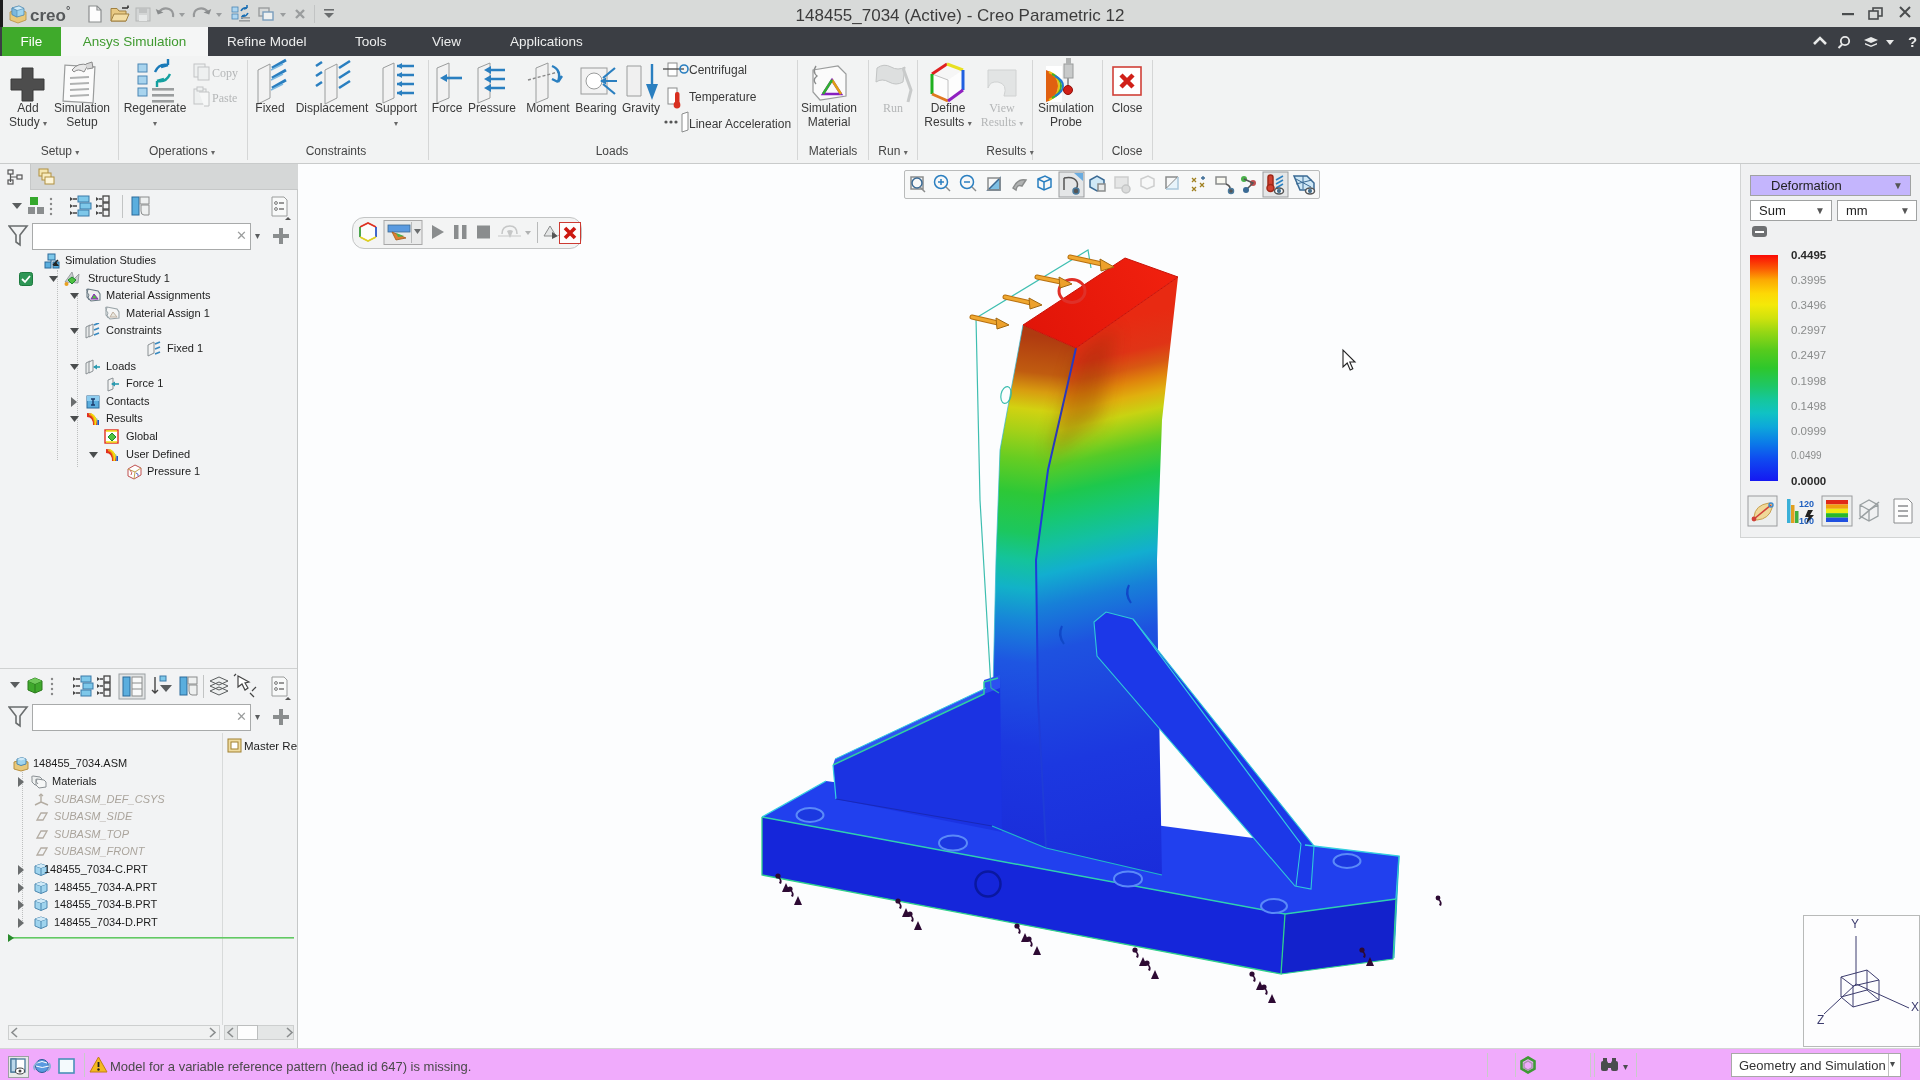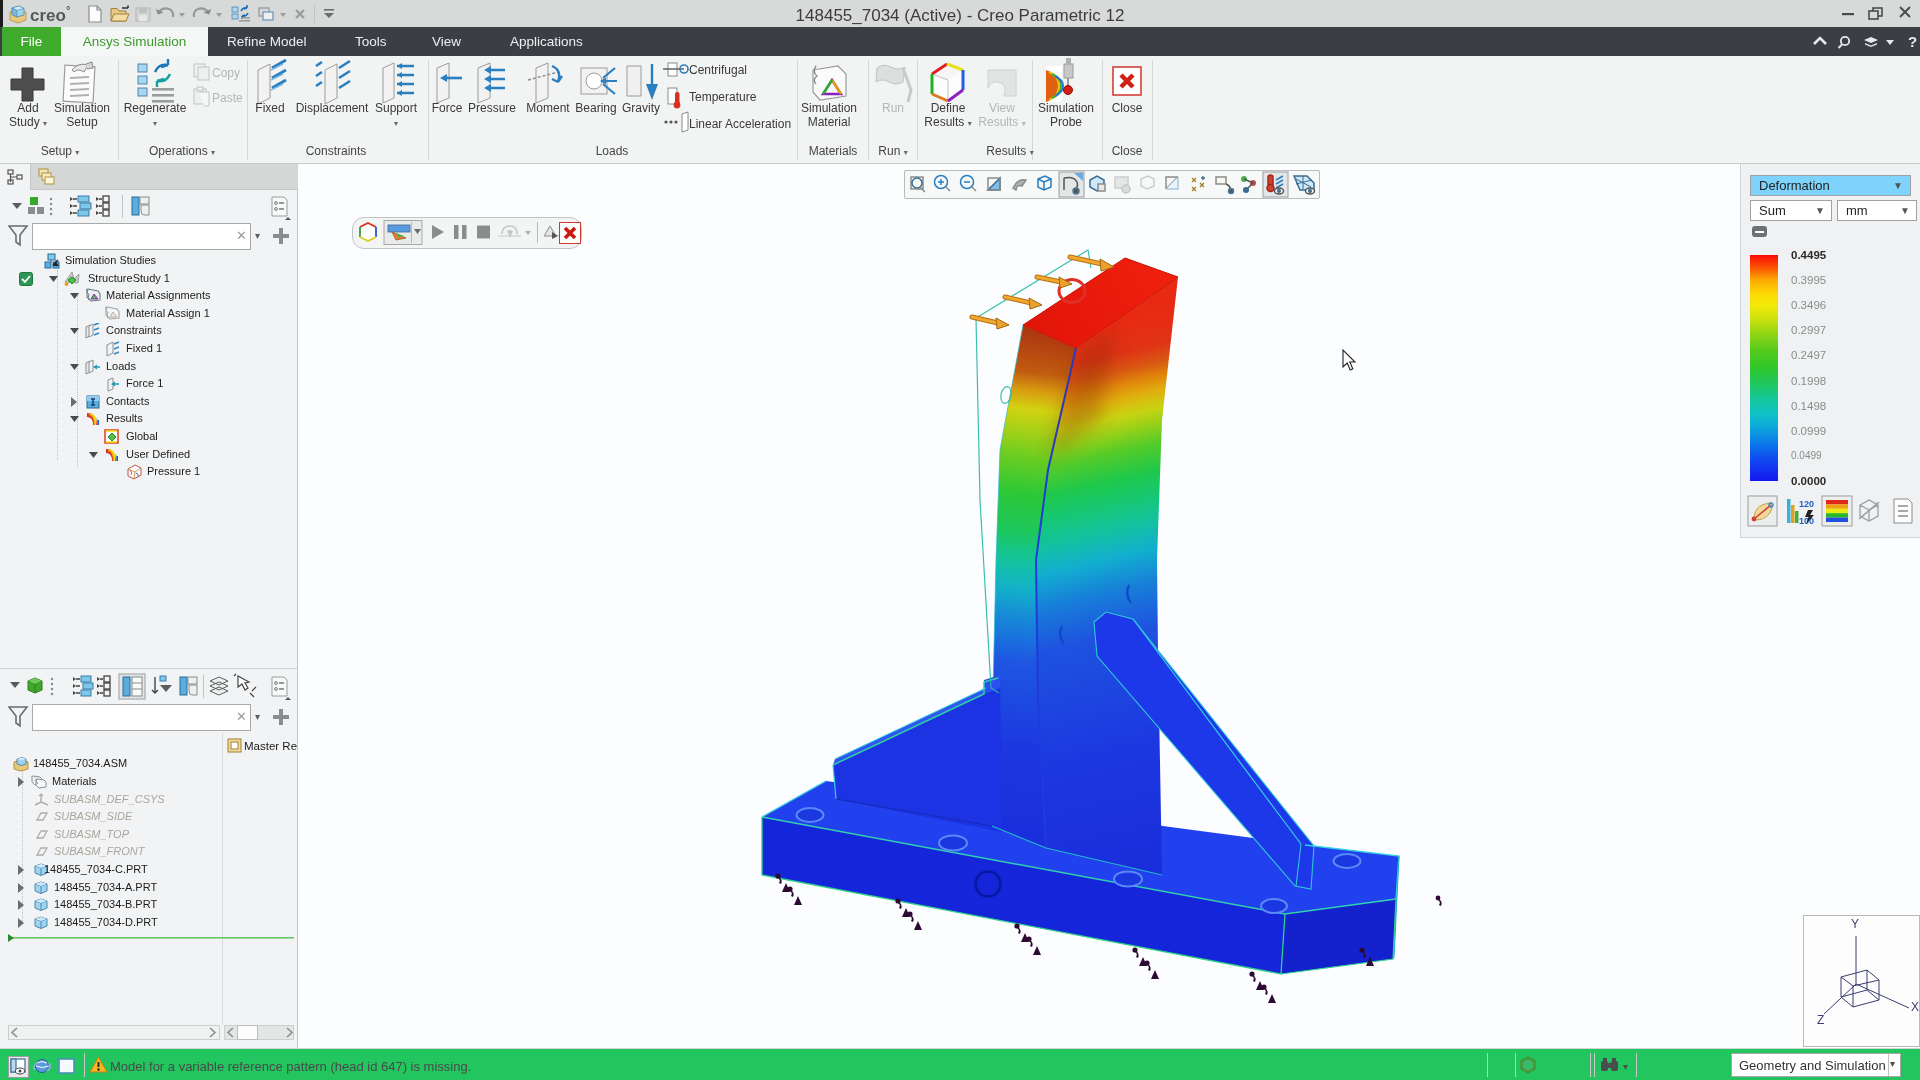--- a/index.html
+++ b/index.html
@@ -3,25 +3,25 @@
 <meta charset="utf-8">
 <style>
 * { margin:0; padding:0; box-sizing:border-box; }
 html,body { width:1920px; height:1080px; overflow:hidden; font-family:"Liberation Sans", sans-serif; background:#fff; }
 .abs { position:absolute; }
 #titlebar { position:absolute; left:0; top:0; width:1920px; height:27px; background:#d8dad9; }
 #menubar { position:absolute; left:0; top:27px; width:1920px; height:29px; background:#3b3e44; }
 #ribbon { position:absolute; left:0; top:56px; width:1920px; height:108px; background:#f2f3f3; border-bottom:1px solid #c9cbcb; }
 #leftpanel { position:absolute; left:0; top:164px; width:298px; height:884px; background:#f2f3f4; border-right:1px solid #c6c8c8; }
 #viewport { position:absolute; left:298px; top:164px; width:1622px; height:884px; background:#fcfdfe; }
-#statusbar { position:absolute; left:0; top:1048px; width:1920px; height:32px; background:#22c55e; border-top:1px solid #d4d5d5; }
+#statusbar { position:absolute; left:0; top:1048px; width:1920px; height:32px; background:#f0abfc; border-top:1px solid #d4d5d5; }
 .vsep { position:absolute; width:1px; background:#d5d6d6; }
 .glabel { position:absolute; top:88px; font-size:12px; color:#454545; text-align:center; }
 .rlabel { position:absolute; font-size:12px; color:#3a3a3a; text-align:center; line-height:14px; }
-.rlabel.dis { color:#b4b6b7; }
+.rlabel.dis { color:#b4b6b7;font-family:Liberation Serif, serif; }
 .caret { font-size:8px; color:#666; }
 .menuitem { position:absolute; top:0; height:40px; line-height:29px; color:#eceded; font-size:13.5px; }
 .treerow { position:absolute; left:0; width:296px; height:18px; font-size:11px; color:#1c1c1c; white-space:nowrap; }
 .treerow span.txt { position:absolute; top:2px; }
 .gray { color:#aaa49c;font-style:italic; }
 .ticon { position:absolute; top:1px; }
 </style>
 </head>
 <body>
 <div id="titlebar">
@@ -401,21 +401,21 @@
       <svg class="ticon" style="left:70px;top:5px;" width="9" height="8" viewBox="0 0 9 8">
           <path d="M0 1 L9 1 L4.5 7 Z" fill="#4a4d4e"></path>
         </svg>
       <svg class="ticon" style="left:85px;" width="17" height="16" viewBox="0 0 17 16">
           <path d="M1 4 L5 2 L5 13 L1 15 Z" fill="#e8eaea" stroke="#8a9094"></path>
           <path d="M4 3 L8 1 L8 12 L4 14 Z" fill="#f2f3f3" stroke="#8a9094"></path>
           <path d="M9 2 L14 0 M9 7 L14 5 M9 12 L14 10" stroke="#3a8ac0" stroke-width="1.8"></path>
         </svg>
       <span class="txt" style="left:106px;">Constraints</span>
     </div>
-    <div class="treerow" style="top:176px;">
+    <div class="treerow" style="top:176px;margin-left:41px;">
       <svg class="ticon" style="left:104px;" width="17" height="16" viewBox="0 0 17 16">
           <path d="M3 4 L9 1 L9 12 L3 15 Z" fill="#f2f3f3" stroke="#8a9094"></path>
           <path d="M10 3 L15 1 M10 8 L15 6 M10 13 L15 11" stroke="#3a8ac0" stroke-width="1.8"></path>
         </svg>
       <span class="txt" style="left:126px;">Fixed 1</span>
     </div>
     <div class="treerow" style="top:193.6px;">
       <svg class="ticon" style="left:70px;top:5px;" width="9" height="8" viewBox="0 0 9 8">
           <path d="M0 1 L9 1 L4.5 7 Z" fill="#4a4d4e"></path>
         </svg>
@@ -959,21 +959,21 @@
   <path d="M200 14 L206 18 L200 21" fill="#555"></path>
   <text x="206" y="22" font-size="9" fill="#555">?</text>
   <rect x="212" y="4" width="1" height="21" fill="#b8baba"></rect>
  </svg>
  <div class="abs" style="left:261px;top:58px;width:22px;height:22px;background:#fdfdfd;border:1.6px solid #cc3a32;"></div>
  <svg class="abs" style="left:261px;top:58px;" width="22" height="22" viewBox="0 0 22 22">
       <path d="M6 6 L16 16 M16 6 L6 16" stroke="#cc1810" stroke-width="3.6"></path>
     </svg>
 </div>
 <div id="legend" class="abs" style="left:1740px;top:164px;width:180px;height:374px;background:#f0f1f2;border-left:1px solid #d2d4d4;border-bottom:1px solid #d2d4d4;">
-  <div class="abs" style="left:9px;top:11px;width:161px;height:21px;background:#7dd3fc;border:1px solid #a0a2a2;font-size:13px;color:#222;line-height:20px;padding-left:8px;">Deformation<span style="position:absolute;right:7px;top:0px;font-size:10px;color:#555;">▼</span></div>
+  <div class="abs" style="left:9px;top:11px;width:161px;height:21px;background:#c4b5fd;border:1px solid #a0a2a2;font-size:13px;color:#222;line-height:20px;padding-left:20px;">Deformation<span style="position:absolute;right:7px;top:0px;font-size:10px;color:#555;">▼</span></div>
   <div class="abs" style="left:9px;top:36px;width:82px;height:21px;background:#fff;border:1px solid #a0a2a2;font-size:13px;color:#222;line-height:20px;padding-left:8px;">Sum<span style="position:absolute;right:6px;top:0px;font-size:10px;color:#555;">▼</span></div>
   <div class="abs" style="left:96px;top:36px;width:80px;height:21px;background:#fff;border:1px solid #a0a2a2;font-size:13px;color:#222;line-height:20px;padding-left:8px;">mm<span style="position:absolute;right:6px;top:0px;font-size:10px;color:#555;">▼</span></div>
   <div class="abs" style="left:11px;top:62px;width:15px;height:11px;background:#6e7072;border-radius:3px;"></div>
   <div class="abs" style="left:14px;top:66.5px;width:9px;height:2px;background:#fff;"></div>
   <div class="abs" style="left:9px;top:91px;width:28px;height:226px;background:linear-gradient(to bottom,#fa0a06 0%,#fb5a04 6%,#fca903 11%,#fdd805 17%,#f4e908 22%,#cfe20d 28%,#97d714 34%,#57cb1d 42%,#2ec72c 50%,#1ec766 58%,#15c79c 64%,#10c2c4 70%,#0da8da 76%,#0b7ce8 83%,#0f4cf0 90%,#1518f2 100%);"></div>
   <div class="abs" style="left:50px;top:85px;font-size:11.5px;color:#2a2a2a;font-weight:bold;">0.4495</div>
   <div class="abs" style="left:50px;top:110.1px;font-size:11.5px;color:#8a8c8c;">0.3995</div>
   <div class="abs" style="left:50px;top:135.2px;font-size:11.5px;color:#8a8c8c;">0.3496</div>
   <div class="abs" style="left:50px;top:160.3px;font-size:11.5px;color:#8a8c8c;">0.2997</div>
   <div class="abs" style="left:50px;top:185.4px;font-size:11.5px;color:#8a8c8c;">0.2497</div>

